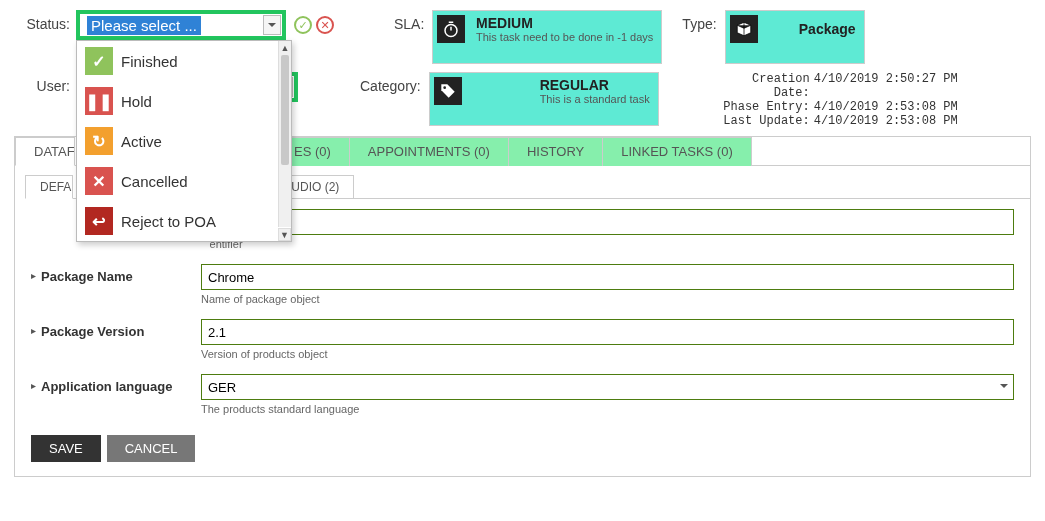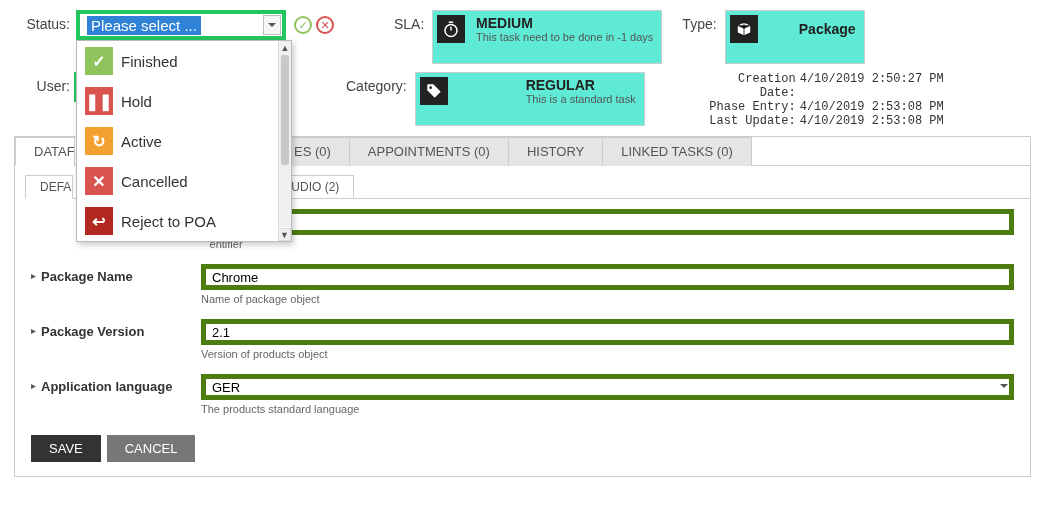--- a/index.html
+++ b/index.html
@@ -19,21 +19,21 @@
     align-items: flex-start;
     margin-bottom: 8px;
   }
   .label {
     color: #444;
     font-size: 14px;
     text-align: right;
     padding-top: 6px;
   }
   .status-label { width: 50px; margin-right: 6px; }
-  .user-label { width: 50px; margin-right: 4px; }
+  .user-label { width: 50px; margin-right: 18px; }
   .select-wrap {
     position: relative;
     width: 210px;
   }
   .select-box {
     border: 4px solid #22c55e;
     height: 30px;
     display: flex;
     align-items: center;
     padding: 0 7px;
@@ -198,21 +198,21 @@
     display: flex;
     border-bottom: 1px solid #ccc;
     margin-top:-1px;
   }
   .tab {
     border: 1px solid #ccc;
     border-bottom: none;
     padding: 6px 18px;
     font-size: 13px;
     color: #555;
-    background:#e5e5e5;
+    background:#86efac;
     margin-left:-1px;
     cursor:pointer;
     position:relative;
     top:1px;
   }
   .tab.active {
     font-weight:400;
     background:#fff;
     border-bottom:1px solid #fff;
   }
@@ -255,21 +255,21 @@
     font-size:13px;
     font-weight:600;
     color:#333;
     padding-top:5px;
   }
   .frow .fval {
     flex:1;
   }
   .finput {
     width:100%;
-    border:5px solid #4d7c0f;
+    border:1px solid #4d7c0f;
     height:26px;
     padding: 2px 6px;
     font-size:13px;
     background:#fff;
   }
   .fselect-wrap{position:relative;}
   .fselect-wrap::after{
     content:"";
     position:absolute;
     right:6px;top:10px;

